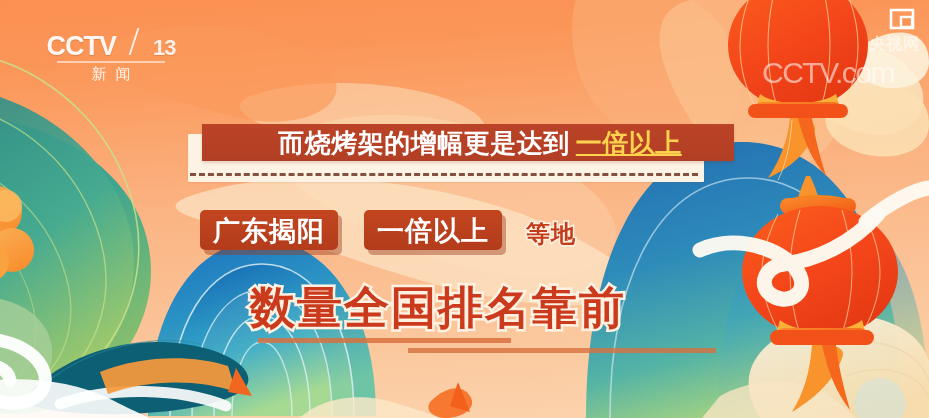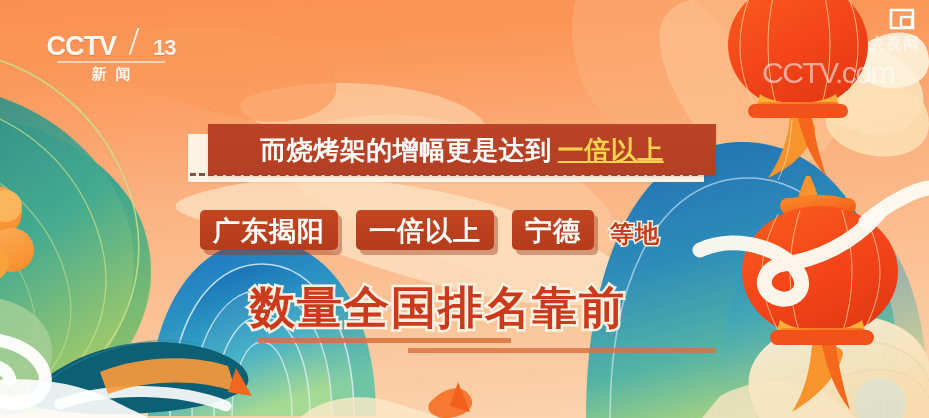--- a/index.html
+++ b/index.html
@@ -33,21 +33,21 @@
     display:inline-block;width:13px;height:27px;position:relative;
   }
   .logo-slash::after{
     content:"";position:absolute;left:5px;top:0;width:2px;height:27px;
     background:rgba(255,255,255,.9);transform:skewX(-18deg);
   }
   .logo-13{font-size:22px;font-weight:bold;color:#ffffff;opacity:.93;letter-spacing:-1px;}
   .logo-rule{width:108px;height:1.5px;background:rgba(255,255,255,.55);margin:1px 0 2px 0;}
   .logo-sub{
     font-size:15px;color:#ffffff;opacity:.9;letter-spacing:9px;
-    text-indent:9px;font-weight:bold;
+    text-indent:9px;font-weight:normal;
   }
 
   
   .watermark{
     position:absolute;left:762px;top:34px;width:160px;height:44px;
     opacity:.55;
   }
   .wm-cctv{
     position:absolute;left:0;top:24px;
     font-size:30px;font-weight:normal;color:#ffffff;letter-spacing:-1.5px;
@@ -69,36 +69,37 @@
   .banner-frame{
     position:absolute;left:-8px;top:10px;width:516px;height:48px;
     background:#fdf3e4;border-radius:1px;
     box-shadow:0 1px 2px rgba(160,80,30,.12);
   }
   .banner-dash{
     position:absolute;left:2px;bottom:6px;width:508px;height:0;
     border-top:3px dashed #6e3522;opacity:.85;
   }
   .banner-bar{
-    position:absolute;left:12px;top:0;width:508px;height:51px;
+    position:absolute;left:6px;top:0;width:508px;height:37px;
     background:linear-gradient(180deg,#bb4327 0%,#b23f24 100%);
     display:flex;align-items:center;justify-content:center;
     box-shadow:0 2px 3px rgba(120,50,20,.18);
+    padding-left:24px;
   }
   .banner-text{
     font-size:26px;font-weight:bold;color:#ffffff;letter-spacing:.5px;
     white-space:nowrap;line-height:1;
     font-family:"DejaVu Sans","Liberation Sans",sans-serif;
   }
   .banner-hl{color:#ffd34d;margin-left:6px;text-decoration:underline;}
 
   
   .tagrow{
     position:absolute;left:200px;top:206px;width:560px;height:48px;
-    display:flex;align-items:center;gap:18px;
+    display:flex;align-items:center;gap:26px;
   }
   .tag{
     position:relative;display:inline-flex;align-items:center;justify-content:center;
     height:40px;padding:0 13px;border-radius:5px;
     background:linear-gradient(180deg,#c2451f 0%,#b33c1c 100%);
     box-shadow:4px 5px 0 rgba(150,56,24,.42);
   }
   .tag-text{
     font-size:27px;font-weight:bold;color:#ffffff;letter-spacing:1px;line-height:1;
     font-family:"DejaVu Sans","Liberation Sans",sans-serif;
@@ -344,23 +345,20 @@
     </div>
   </div>
 
   <div class="tagrow">
     <div class="tag">
       <span class="tag-text">广东揭阳</span>
     </div>
     <div class="tag">
       <span class="tag-text">一倍以上</span>
     </div>
-    <div class="tag">
-      <span class="tag-text">宁德</span>
-    </div>
     <span class="suffix">等地</span>
   </div>
 
   <div class="bigline">
     <span class="bigline-text">数量全国排名靠前</span>
   </div>
   <div class="ul1"></div>
   <div class="ul2"></div>
 
 </div>

